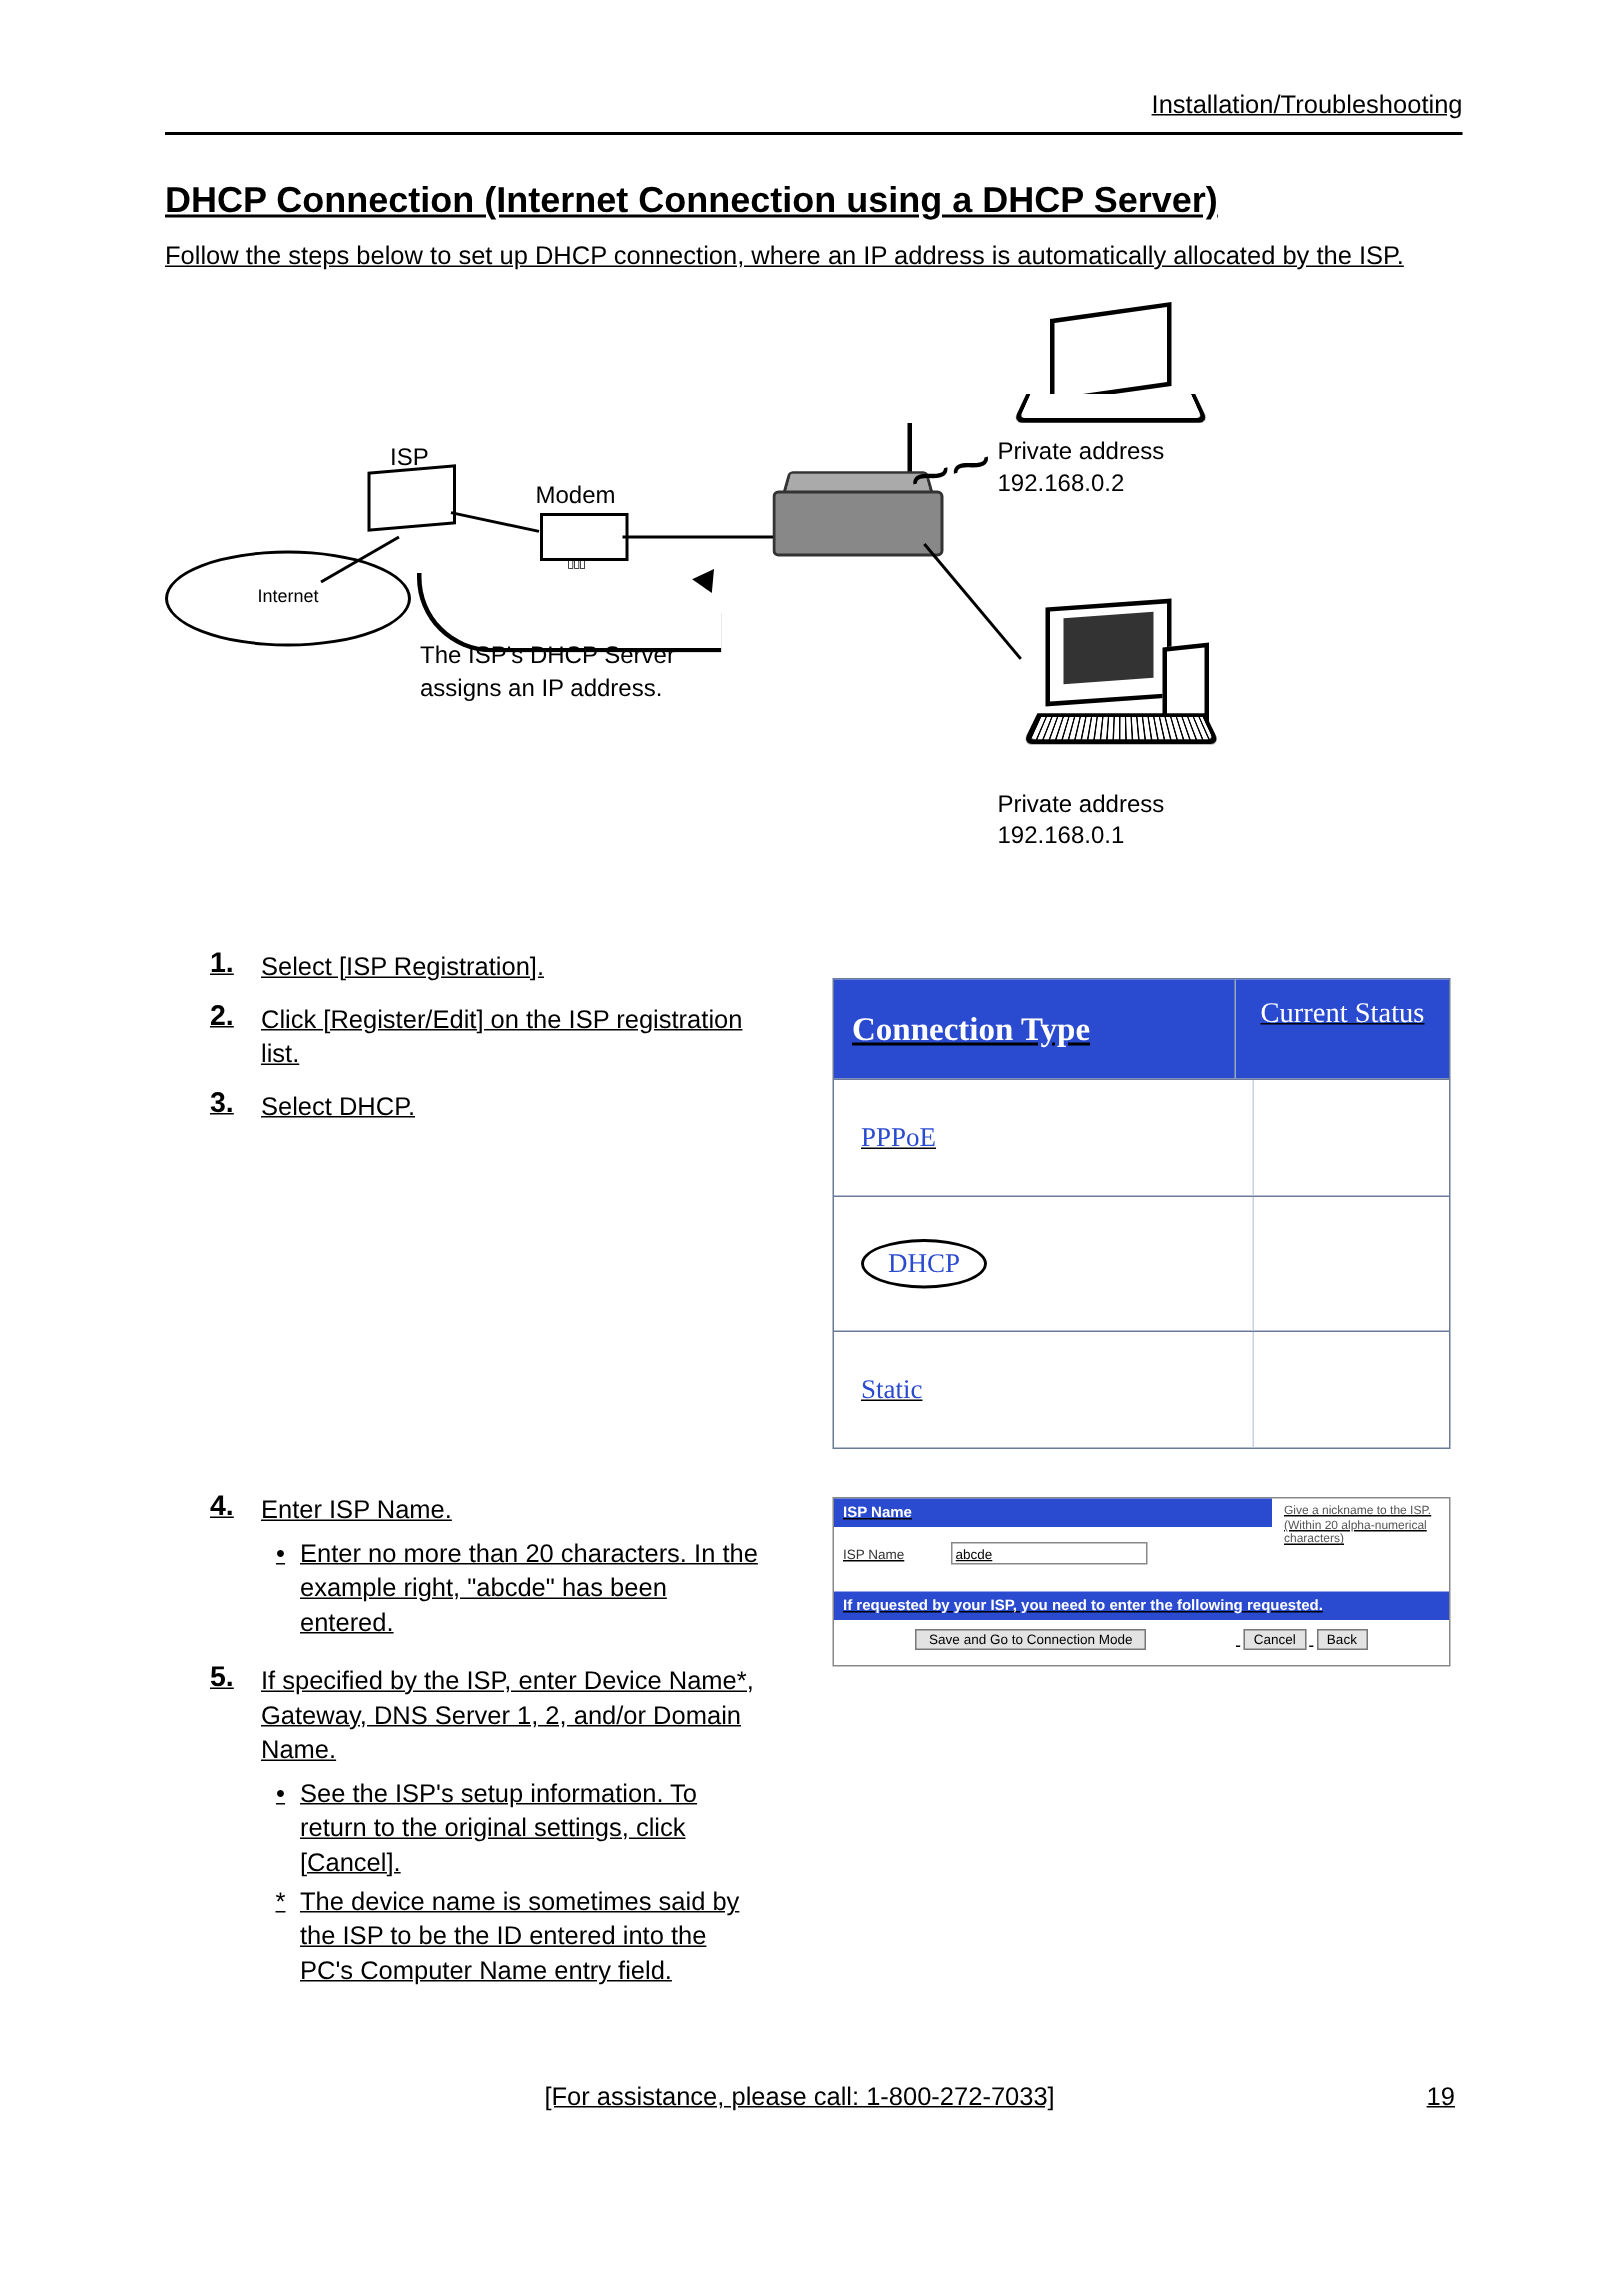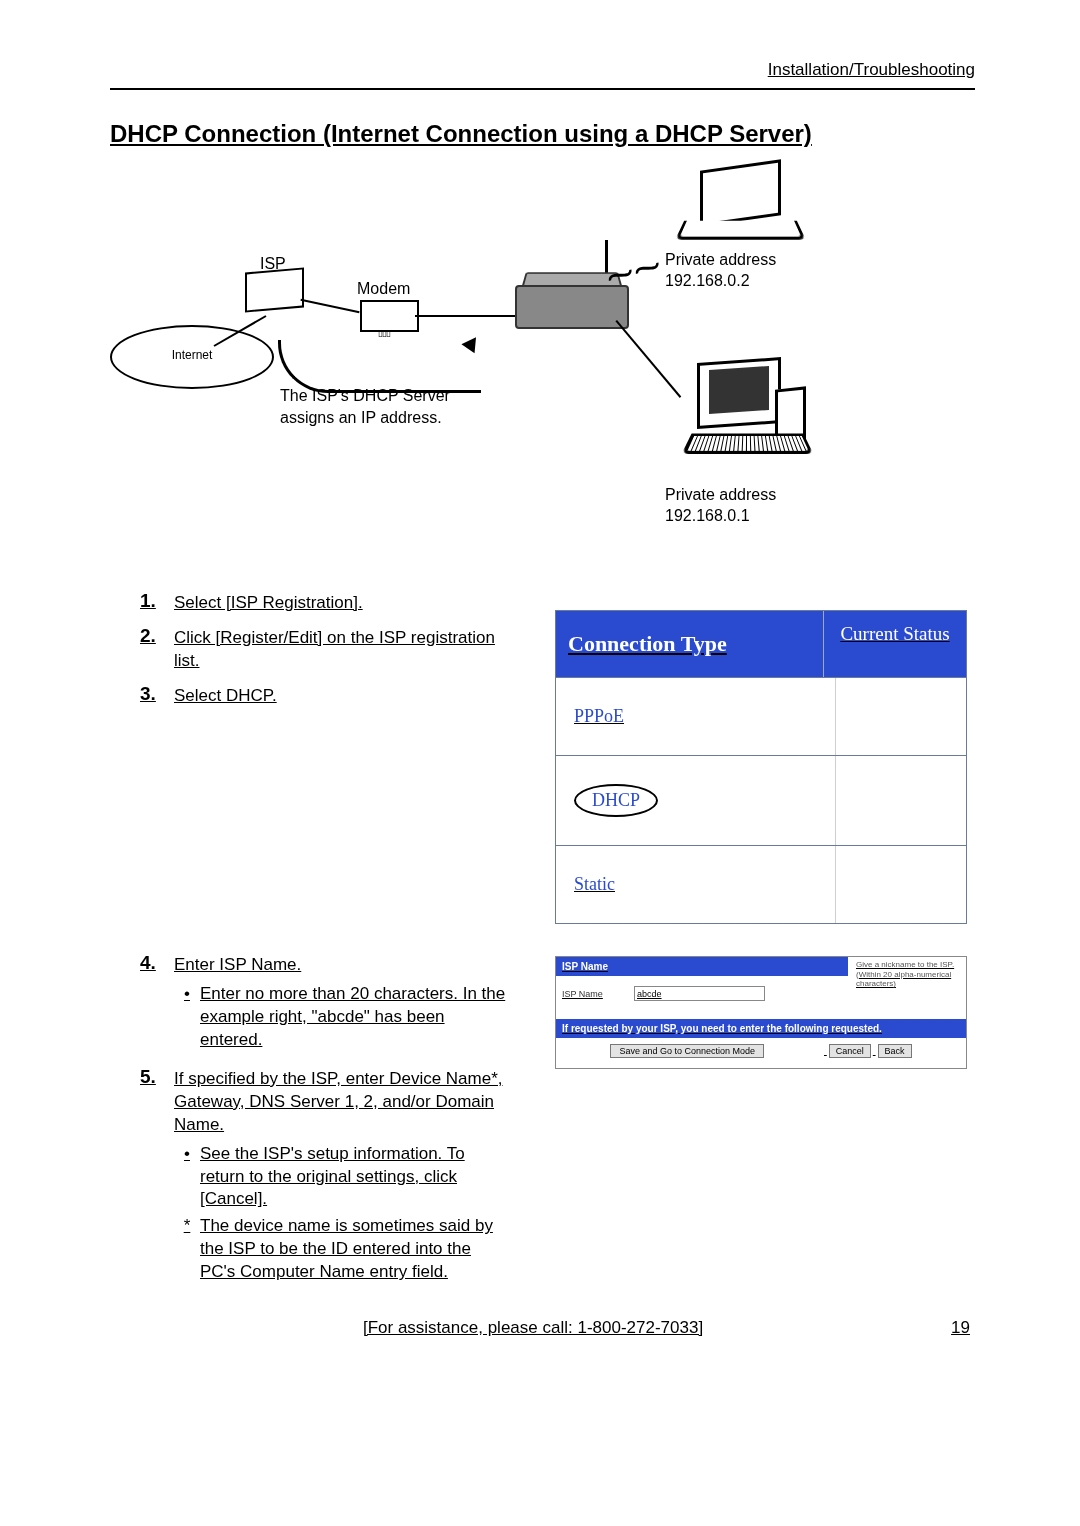--- a/index.html
+++ b/index.html
@@ -447,32 +447,33 @@
     background: #e3e3e3;
   }
   .isp-buttons .big {
     padding: 1px 8px;
     margin-right: 60px;
   }
   .foot-row {
     display: flex;
     justify-content: space-between;
     font-size: 17px;
-    margin-top: 20px;
+    margin-top: 48px;
     padding: 0 5px;
   }
 </style>
 </head>
 <body>
 
 <div class="page">
   <div class="header-area">Installation/Troubleshooting</div>
   <hr class="hr-top">
 
   <div class="section-title">DHCP Connection (Internet Connection using a DHCP Server)</div>
+  <div class="intro">Follow the steps below to set up DHCP connection, where an IP address is automatically allocated by the ISP.</div>
 
   <div class="diagram">
     <div class="internet-ellipse">Internet</div>
     <div class="isp-label">ISP</div>
     <div class="modem-label">Modem</div>
 
     <div class="isp-block">
         <div class="isp-cube"></div>
       </div>
     <div class="modem-block"></div>

